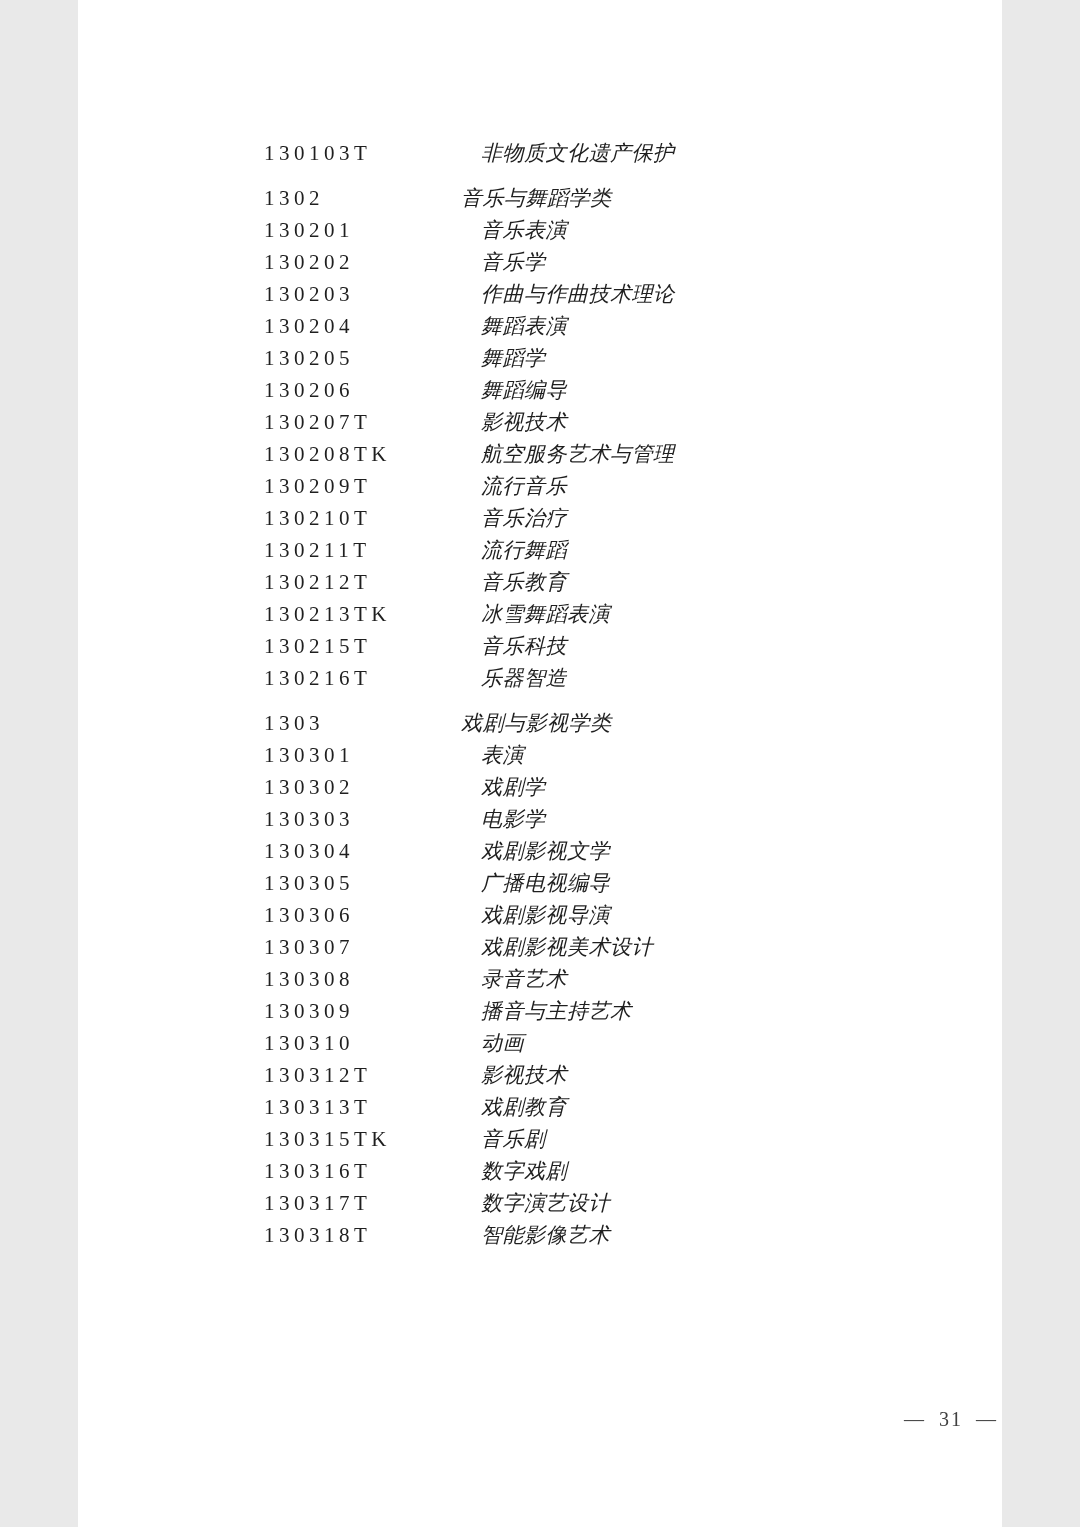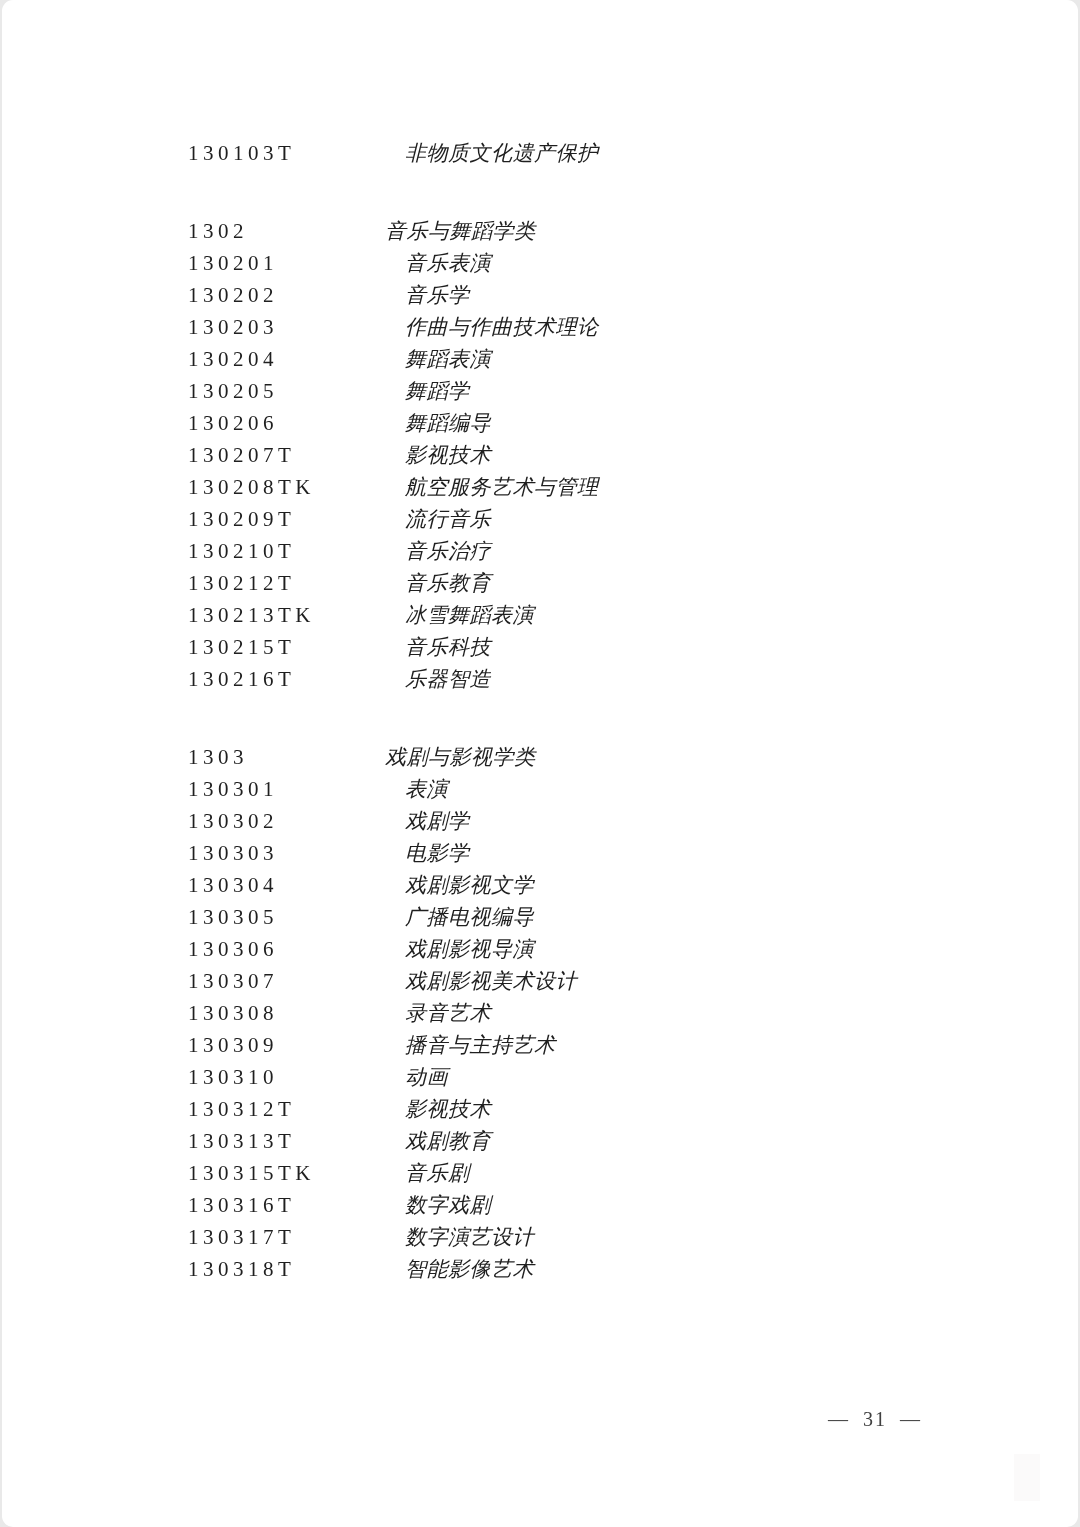--- a/index.html
+++ b/index.html
@@ -1,39 +1,38 @@
 <!DOCTYPE html>
 <html lang="zh"><head>
 <meta charset="utf-8">
 <style>
   html, body { margin: 0; padding: 0; background: #e9e9e9; }
   .page {
     position: relative;
-    width: 1076px;
+    width: 924px;
     height: 1527px;
     margin: 0 auto;
     background: #ffffff;
     font-family: "Liberation Serif", "DejaVu Serif", serif;
     color: #1f1f1f;
     overflow: hidden;
-    border-radius: 11px;
   }
   .catalog {
     position: absolute;
     top: 137px;
     left: 0;
     width: 100%;
   }
   .row {
     position: relative;
     height: 32px;
     line-height: 32px;
     white-space: nowrap;
   }
-  .row.section-gap { margin-top: 46px; }
+  .row.section-gap { margin-top: 13px; }
   .code {
     position: absolute;
     left: 186px;
     font-size: 21px;
     letter-spacing: 4.5px;
   }
   .name {
     position: absolute;
     left: 383px;
     font-size: 21px;
@@ -108,20 +107,24 @@
   </div>
       <div class="row major">
     <span class="code">130209T</span>
     <span class="name">流行音乐</span>
   </div>
       <div class="row major">
     <span class="code">130210T</span>
     <span class="name">音乐治疗</span>
   </div>
       <div class="row major">
+    <span class="code">130211T</span>
+    <span class="name">流行舞蹈</span>
+  </div>
+      <div class="row major">
     <span class="code">130212T</span>
     <span class="name">音乐教育</span>
   </div>
       <div class="row major">
     <span class="code">130213TK</span>
     <span class="name">冰雪舞蹈表演</span>
   </div>
       <div class="row major">
     <span class="code">130215T</span>
     <span class="name">音乐科技</span>

